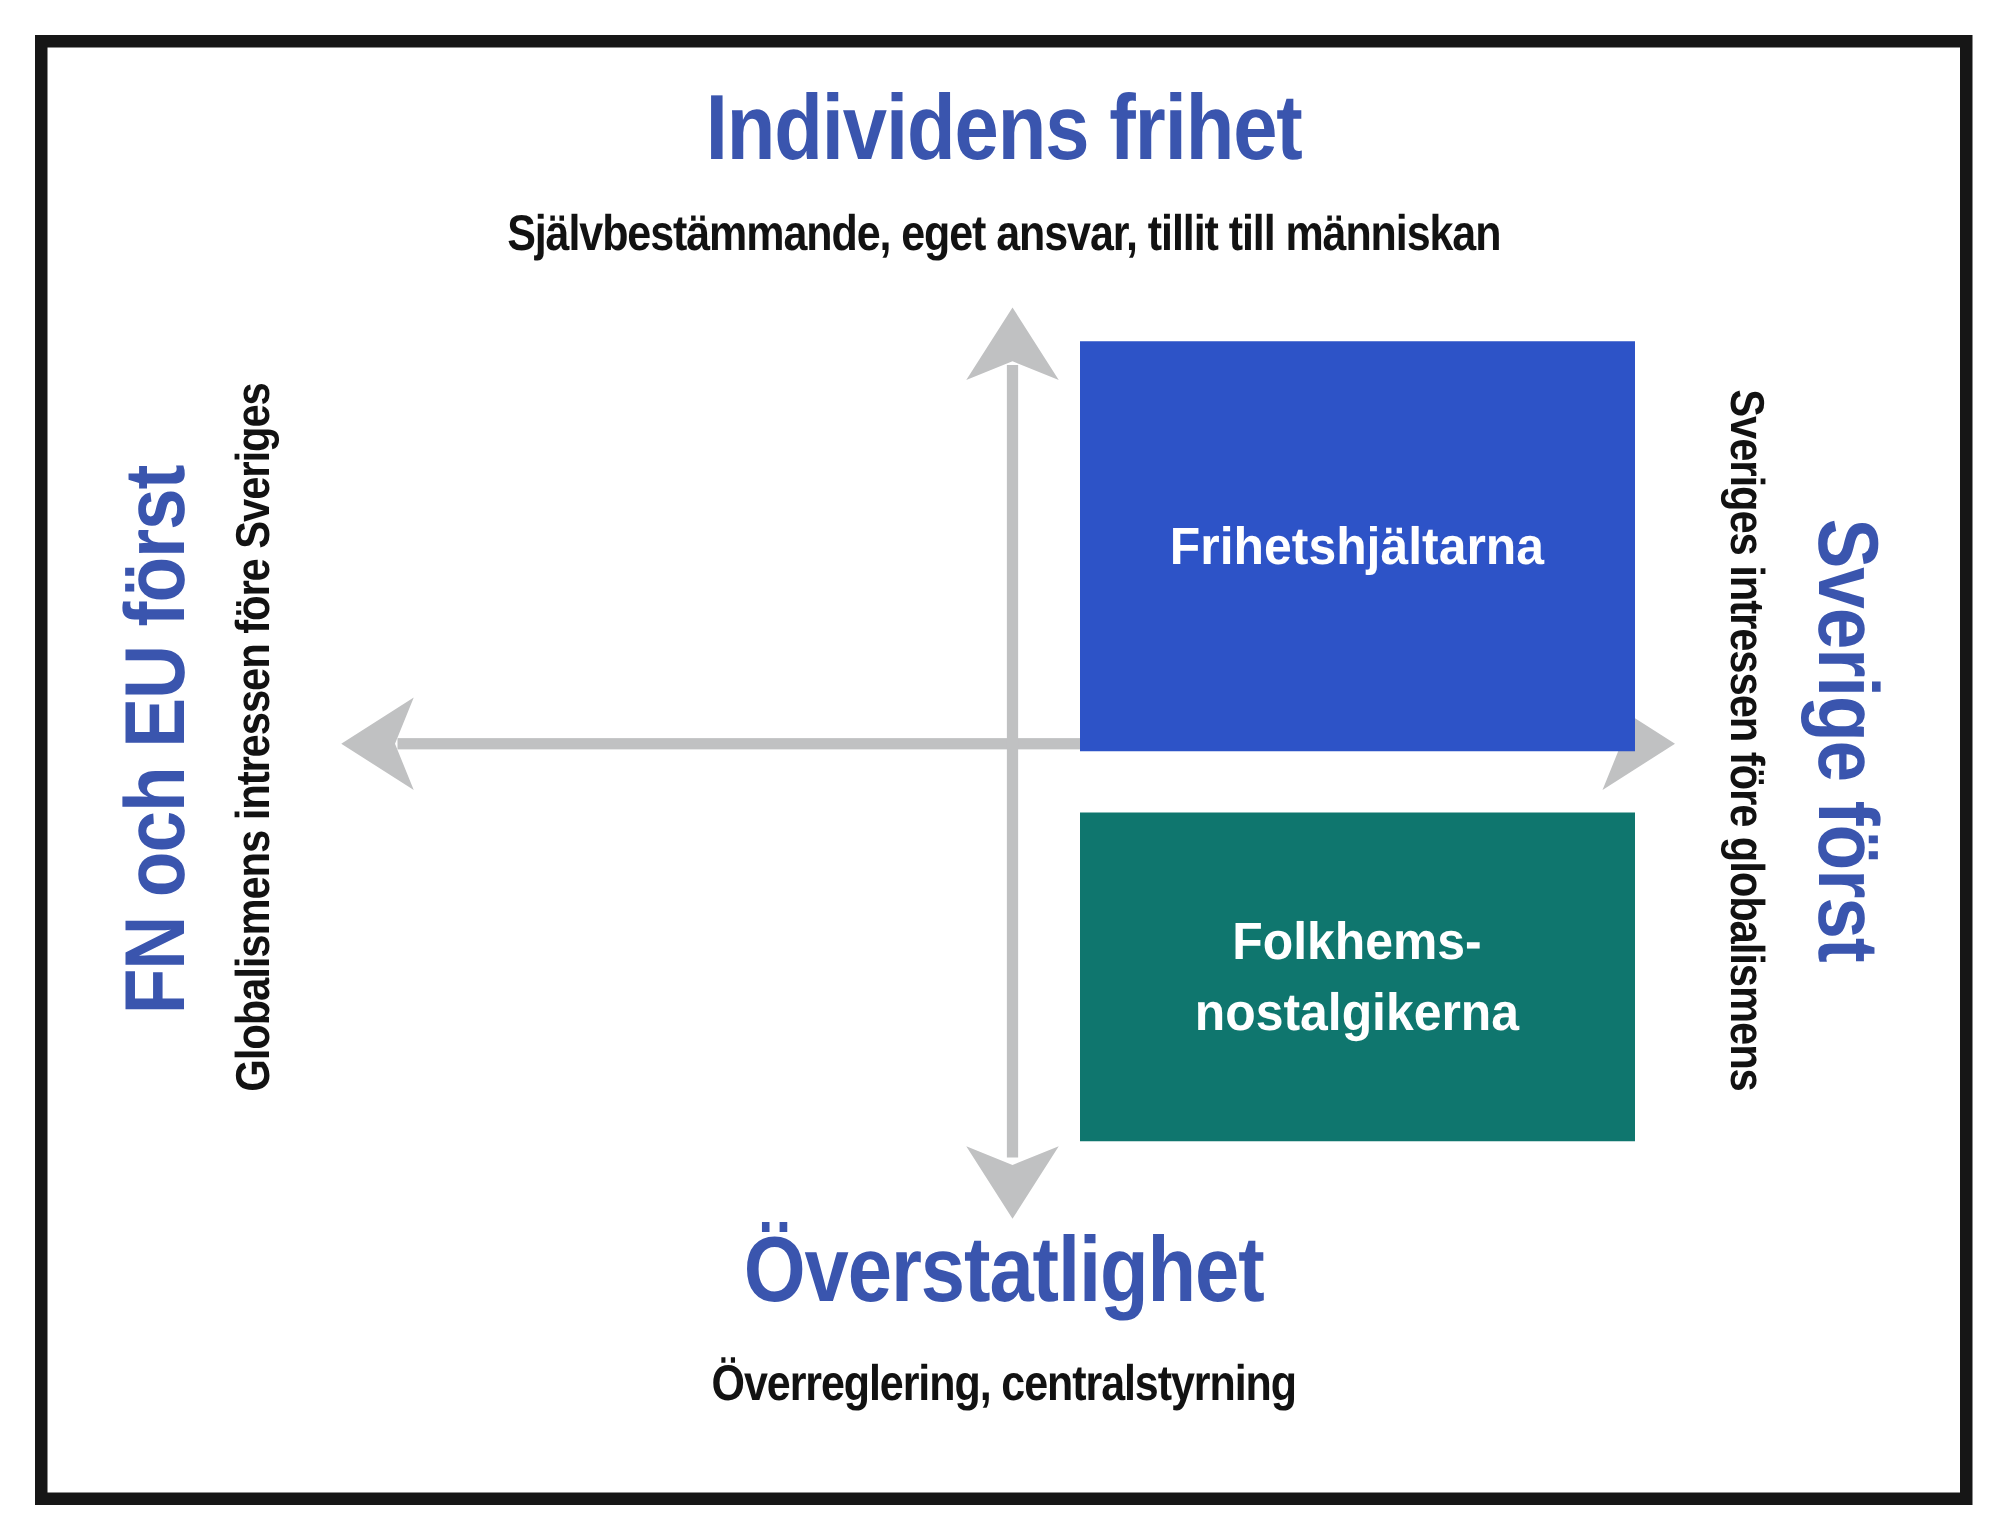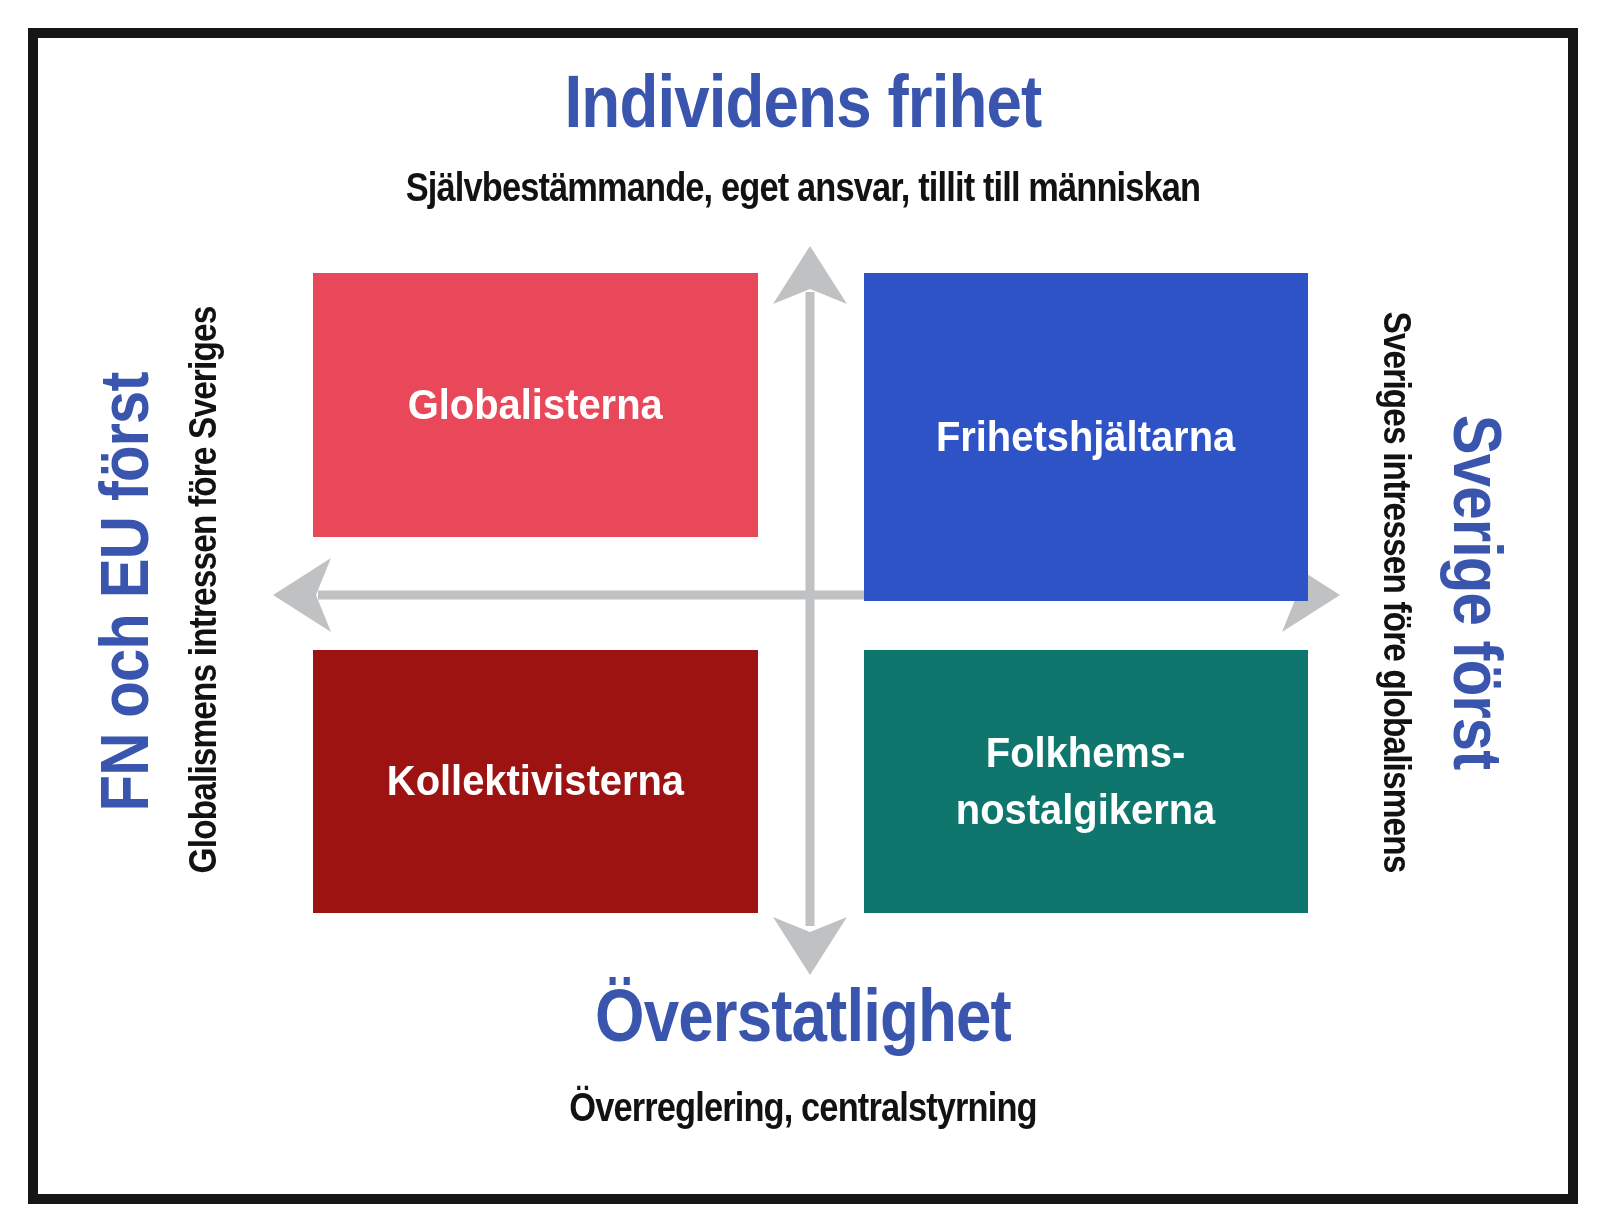--- a/index.html
+++ b/index.html
@@ -114,30 +114,24 @@
     <g fill="currentColor" stroke="none">
       <rect x="318" y="590.5" width="978" height="9"></rect>
       <rect x="805.5" y="292" width="9" height="634"></rect>
       <path d="M 810 246 L 773 304 L 810 289 L 847 304 Z"></path>
       <path d="M 810 975 L 773 917 L 810 932 L 847 917 Z"></path>
       <path d="M 273 595 L 331 558 L 316 595 L 331 632 Z"></path>
       <path d="M 1340 595 L 1282 558 L 1297 595 L 1282 632 Z"></path>
     </g>
   </svg>
 
-  <div class="quadrant q-tl" style="background-color: rgb(232, 72, 90);">
-    <span class="q-label">Globalisterna</span>
-  </div>
 
   <div class="quadrant q-tr" style="background-color: rgb(45, 83, 199);">
     <span class="q-label">Frihetshjältarna</span>
   </div>
 
-  <div class="quadrant q-bl" style="background-color: rgb(157, 19, 18);">
-    <span class="q-label">Kollektivisterna</span>
-  </div>
 
   <div class="quadrant q-br" style="background-color: #0f766e;">
     <span class="q-label">Folkhems-
 nostalgikerna</span>
   </div>
 
 </div>
 
 </body></html>

